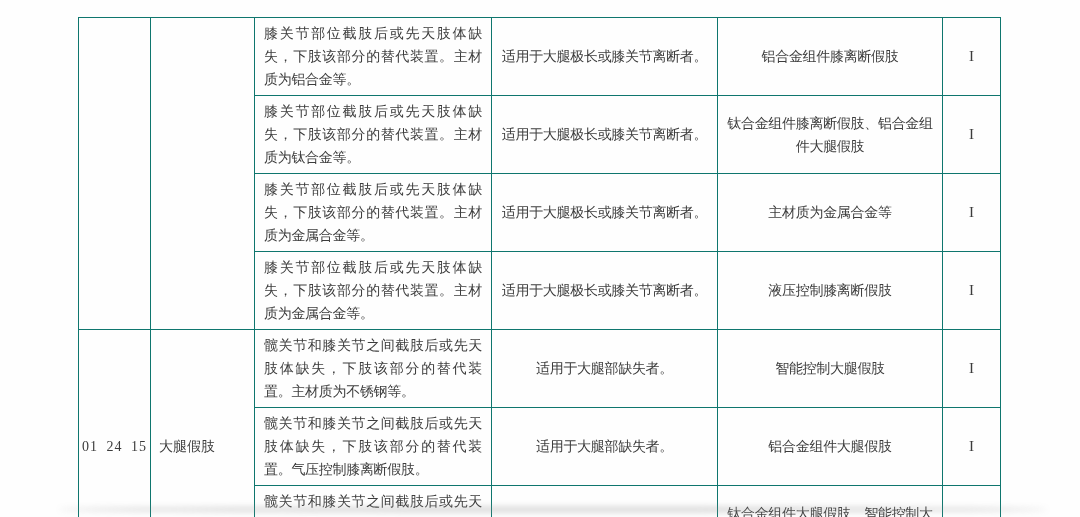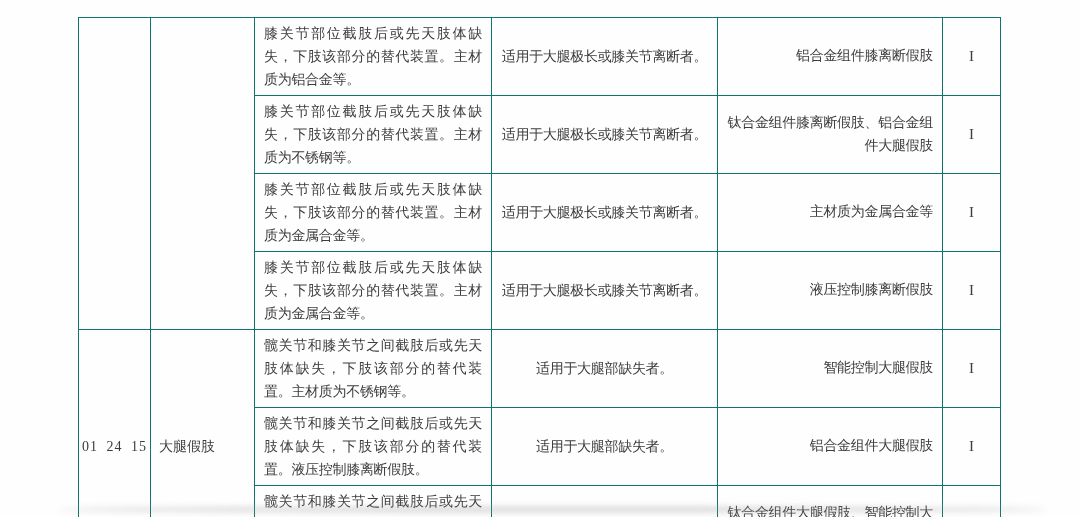--- a/index.html
+++ b/index.html
@@ -61,24 +61,23 @@
     text-align: justify;
     padding: 4px 9px;
     letter-spacing: -0.3px;
   }
   td.appl {
     text-align: center;
     padding: 4px 8px;
     letter-spacing: -0.3px;
   }
   td.prod {
-    text-align: right;
+    text-align: center;
     padding: 4px 9px;
     letter-spacing: -0.3px;
-    font-family: Liberation Mono, monospace;
   }
   td.cls {
     text-align: center;
     font-size: 15px;
   }
   .shadow {
     position: absolute;
     left: 58px;
     top: 507px;
     width: 990px;
@@ -107,21 +106,21 @@
 
       <tr>
         <td class="code" rowspan="4"></td>
         <td class="name" rowspan="4"></td>
         <td class="desc">膝关节部位截肢后或先天肢体缺失，下肢该部分的替代装置。主材质为铝合金等。</td>
         <td class="appl">适用于大腿极长或膝关节离断者。</td>
         <td class="prod">铝合金组件膝离断假肢</td>
         <td class="cls">I</td>
       </tr>
       <tr>
-        <td class="desc">膝关节部位截肢后或先天肢体缺失，下肢该部分的替代装置。主材质为不锈钢等。</td>
+        <td class="desc">膝关节部位截肢后或先天肢体缺失，下肢该部分的替代装置。主材质为钛合金等。</td>
         <td class="appl">适用于大腿极长或膝关节离断者。</td>
         <td class="prod">钛合金组件膝离断假肢、铝合金组件大腿假肢</td>
         <td class="cls">I</td>
       </tr>
       <tr>
         <td class="desc">膝关节部位截肢后或先天肢体缺失，下肢该部分的替代装置。主材质为金属合金等。</td>
         <td class="appl">适用于大腿极长或膝关节离断者。</td>
         <td class="prod">主材质为金属合金等</td>
         <td class="cls">I</td>
       </tr>
@@ -134,21 +133,21 @@
 
       <tr>
         <td class="code" rowspan="3">01 24 15</td>
         <td class="name" rowspan="3">大腿假肢</td>
         <td class="desc">髋关节和膝关节之间截肢后或先天肢体缺失，下肢该部分的替代装置。主材质为不锈钢等。</td>
         <td class="appl">适用于大腿部缺失者。</td>
         <td class="prod">智能控制大腿假肢</td>
         <td class="cls">I</td>
       </tr>
       <tr>
-        <td class="desc">髋关节和膝关节之间截肢后或先天肢体缺失，下肢该部分的替代装置。液压控制膝离断假肢。</td>
+        <td class="desc">髋关节和膝关节之间截肢后或先天肢体缺失，下肢该部分的替代装置。气压控制膝离断假肢。</td>
         <td class="appl">适用于大腿部缺失者。</td>
         <td class="prod">铝合金组件大腿假肢</td>
         <td class="cls">I</td>
       </tr>
       <tr>
         <td class="desc">髋关节和膝关节之间截肢后或先天肢体缺失，下肢该部分的替代装置。主材质为钛合金等。</td>
         <td class="appl">适用于大腿部缺失者。</td>
         <td class="prod">钛合金组件大腿假肢、智能控制大腿假肢</td>
         <td class="cls">I</td>
       </tr>

